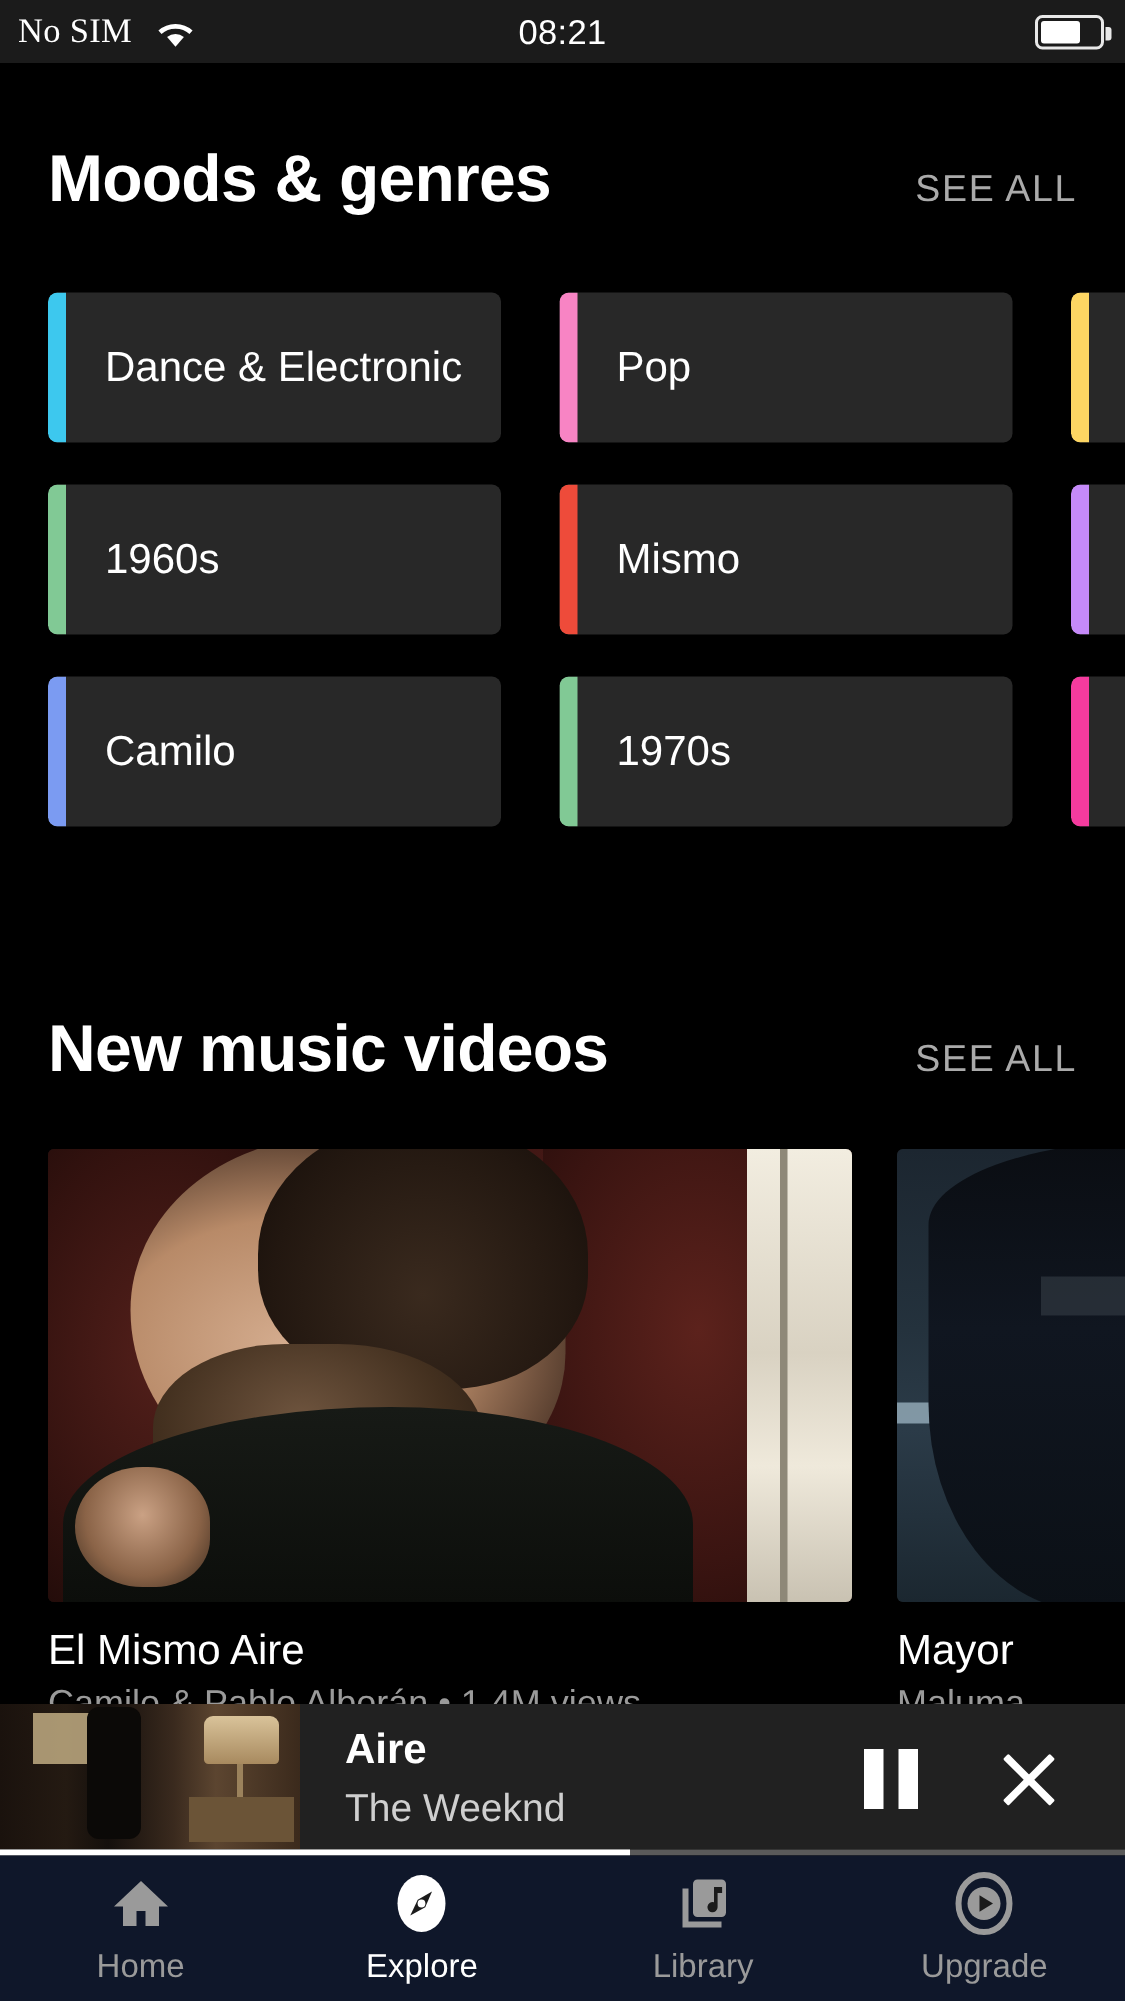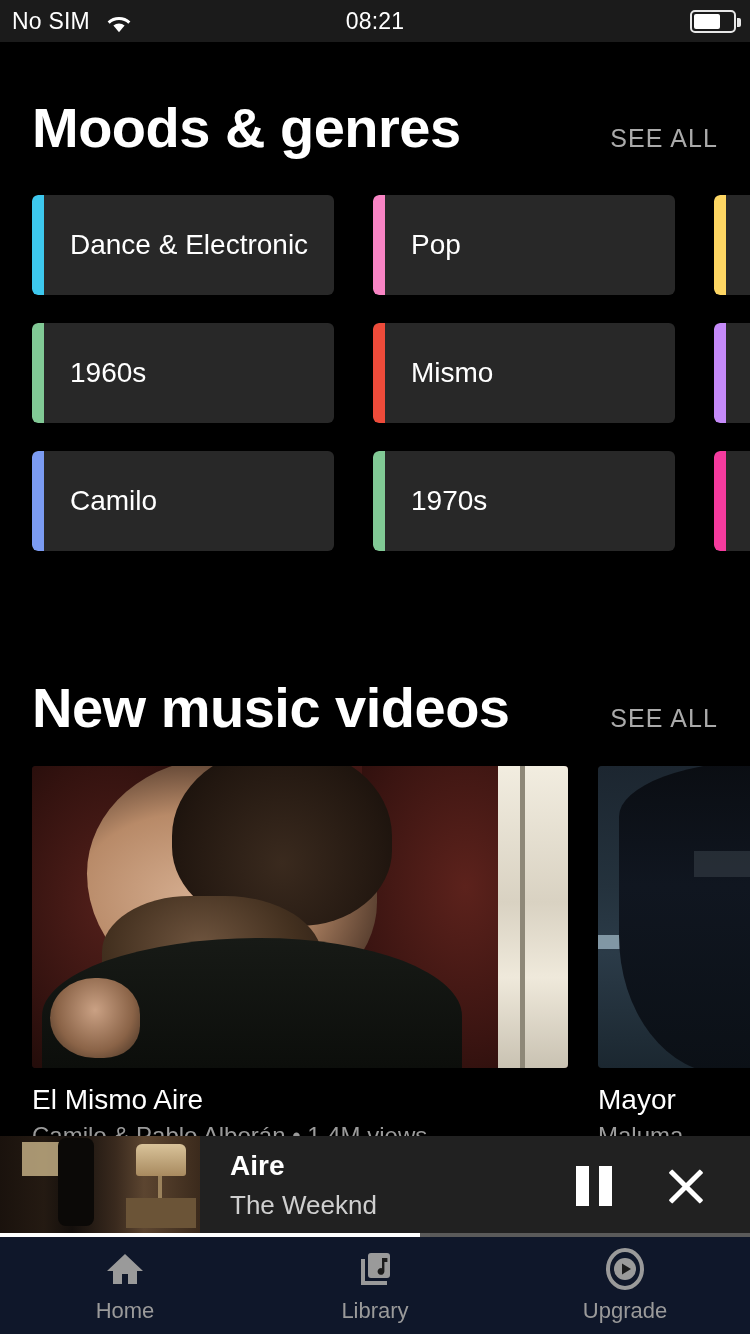--- a/index.html
+++ b/index.html
@@ -11,36 +11,36 @@
   }
   #app { position:relative; width:750px; height:1334px; background:#000; overflow:hidden; }
 
   
   .statusbar{
     position:absolute; top:0; left:0; width:750px; height:42px;
     background:#1b1b1b; color:#fff;
     display:flex; align-items:center;
     font-size:23px; letter-spacing:.2px;
   }
-  .sb-left{ position:absolute; left:12px; display:flex; align-items:center; gap:16px; }
+  .sb-left{ position:absolute; left:12px; display:flex; align-items:center; gap:16px;font-family:Liberation Serif, serif; }
   .sb-center{ position:absolute; left:0; width:750px; text-align:center; font-weight:400; }
   .sb-right{ position:absolute; right:14px; display:flex; align-items:center; }
   .wifi{ display:block; width:26px; height:19px; }
   .batt{ position:relative; width:46px; height:23px; border:2.5px solid #e8e8e8; border-radius:5px; }
   .batt::after{ content:""; position:absolute; right:-7px; top:6px; width:4px; height:9px; background:#e8e8e8; border-radius:0 2px 2px 0; }
   .batt-fill{ position:absolute; left:2px; top:2px; bottom:2px; width:62%; background:#fff; border-radius:2px; }
 
   
   .section-head{
     position:absolute; left:0; width:750px;
     display:flex; align-items:baseline; justify-content:space-between;
     padding:0 32px;
   }
   .section-title{
-    color:#fff; font-size:56px; font-weight:700; letter-spacing:-.5px;
+    color:#fff; font-size:44px; font-weight:700; letter-spacing:-.5px;
   }
   .see-all{
     color:#aaa; font-size:25px; font-weight:500; letter-spacing:1.1px;
   }
 
   
   .chips{ position:absolute; left:0; top:183px; width:750px; }
   .chip-row{ display:flex; gap:39px; padding-left:32px; margin-bottom:28px;margin-top:12px; }
   .chip{
     position:relative; height:100px; flex:0 0 302px;
@@ -281,20 +281,30 @@
 
     <div class="nav-item">
       <span class="nav-icon">
         <svg viewBox="0 0 42 42" width="42" height="42">
           <path fill="#9a9a9a" d="M21 6 L39 23 h-6 v13 h-9 V26 h-6 v10 H9 V23 H3 Z"></path>
         </svg>
       </span>
       <span class="nav-label">Home</span>
     </div>
 
+    <div class="nav-item active">
+      <span class="nav-icon">
+        <svg viewBox="0 0 42 42" width="42" height="42">
+          <ellipse cx="21" cy="21" rx="16" ry="19" fill="#fff"></ellipse>
+          <path fill="#1b1b1b" d="M28 13 L18.5 18.5 L13.5 29 L23.5 23.5 Z"></path>
+          <circle cx="21" cy="21" r="2.6" fill="#fff"></circle>
+        </svg>
+      </span>
+      <span class="nav-label">Explore</span>
+    </div>
 
     <div class="nav-item">
       <span class="nav-icon">
         <svg viewBox="0 0 42 42" width="42" height="42">
           <path fill="#9a9a9a" d="M7 11 h4 v22 h22 v4 H7 Z"></path>
           <rect x="14" y="5" width="22" height="25" rx="3" fill="#9a9a9a"></rect>
           <path fill="#1b1b1b" d="M28 10 v10.2 a3.4 3.4 0 1 0 2.4 3.3 V14 h3 v-4 Z"></path>
         </svg>
       </span>
       <span class="nav-label">Library</span>

